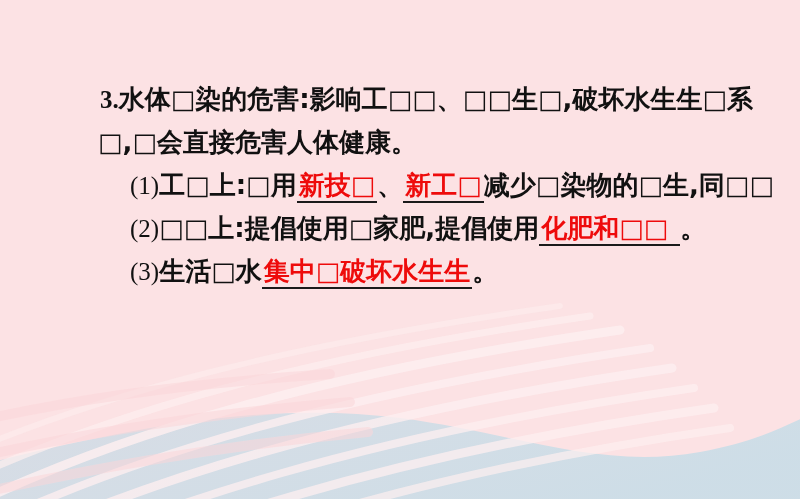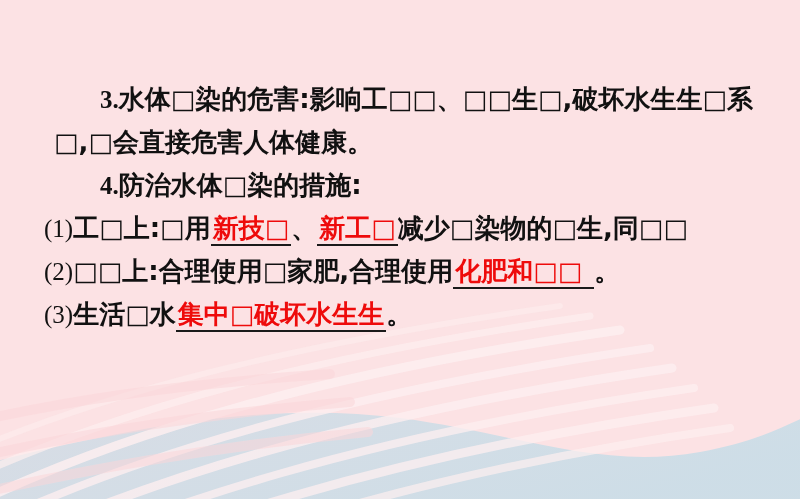--- a/index.html
+++ b/index.html
@@ -37,22 +37,22 @@
     font-size: 26px;
     line-height: 43px;
     height: 43px;
     color: #111111;
     font-weight: bold;
     white-space: nowrap;
     letter-spacing: 0px;
     display: block;
   }
   .line.indent-num { padding-left: 100px; }
-  .line.indent-sub { padding-left: 44px; }
-  .line.indent-wrap { padding-left: 54px; }
+  .line.indent-sub { padding-left: 106px; margin-left: 24px; }
+  .line.indent-wrap { padding-left: 98px; }
 
   .num {
     font-family: "Liberation Serif", "DejaVu Serif", serif;
     font-weight: bold;
     font-size: 25px;
   }
   .paren {
     font-family: "Liberation Serif", "DejaVu Serif", serif;
     font-weight: normal;
     font-size: 25px;
@@ -122,31 +122,28 @@
   <div class="content">
 
     <div class="line indent-num">
       <span class="num">3.</span><span class="cjk">水体□染的危害:影响工□□、□□生□,破坏水生生□系</span>
     </div>
 
     <div class="line indent-wrap">
       <span class="cjk">□,□会直接危害人体健康。</span>
     </div>
 
-    <div class="line indent-num">
-      <span class="num">4.</span><span class="cjk">防治水体□染的措施:</span>
-    </div>
 
     <div class="line indent-sub">
       <span class="paren">(1)</span><span class="cjk">工□上:□用</span><span class="answer">新技□</span><span class="punc">、</span><span class="answer">新工□</span><span class="cjk">减少□染物的□生,同□□</span>
     </div>
 
 
     <div class="line indent-sub">
-      <span class="paren">(2)</span><span class="cjk">□□上:合理使用□家肥,合理使用</span><span class="answer pad-wide">化肥和□□</span><span class="punc">。</span>
+      <span class="paren">(2)</span><span class="cjk">□□上:提倡使用□家肥,提倡使用</span><span class="answer pad-wide">化肥和□□</span><span class="punc">。</span>
     </div>
 
     <div class="line indent-sub">
       <span class="paren">(3)</span><span class="cjk">生活□水</span><span class="answer">集中□破坏水生生</span><span class="punc">。</span>
     </div>
 
   </div>
 </div>
 
 </body></html>

